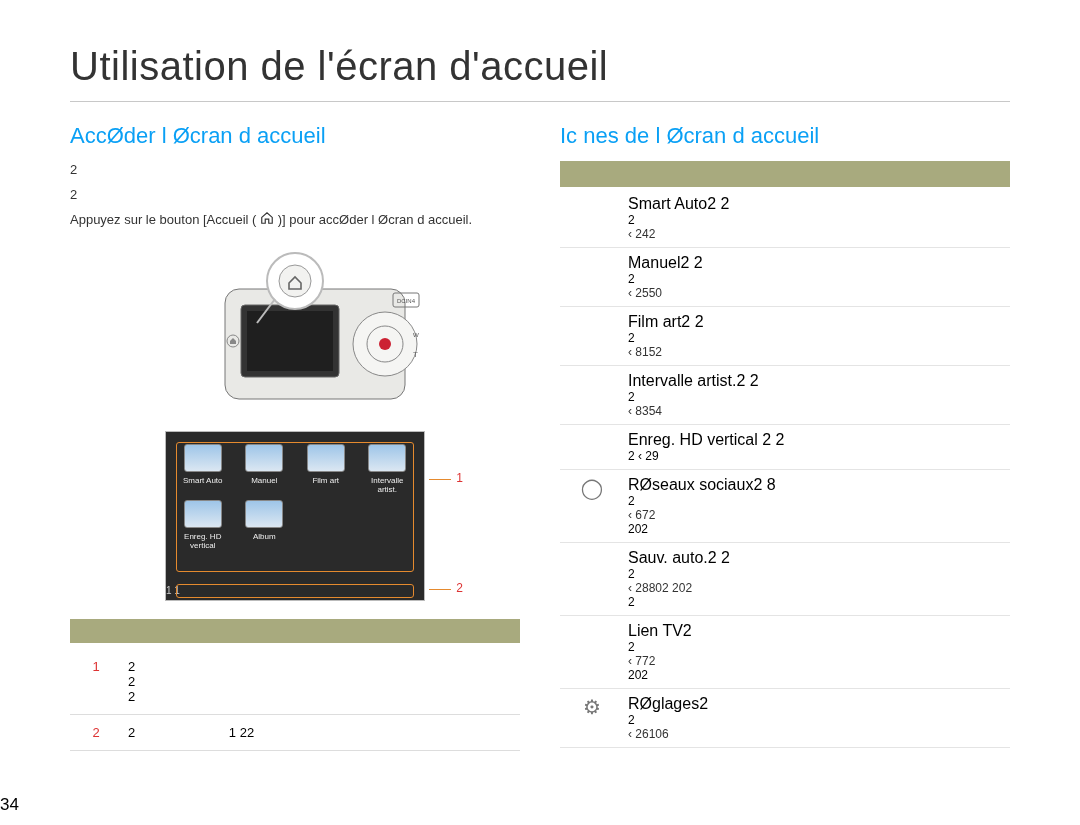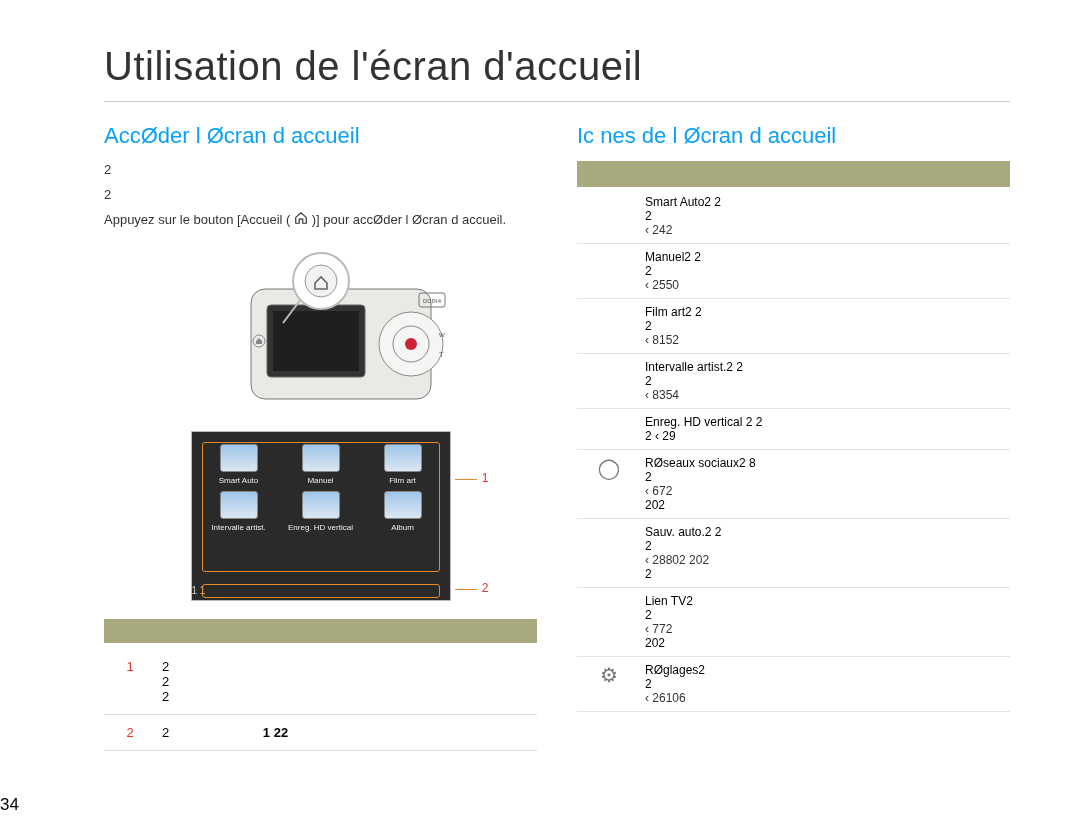--- a/index.html
+++ b/index.html
@@ -4,21 +4,21 @@
 <style>
   body {
     margin: 0;
     font-family: Arial, Helvetica, sans-serif;
     width: 1080px;
     height: 825px;
     background: #fff;
     position: relative;
   }
   .page {
-    padding: 44px 70px 10px 104px;
+    padding: 44px 70px 10px 70px;
   }
   h1.title {
     font-weight: 300;
     font-size: 40px;
     color: #333;
     margin: 0 0 8px 0;
     border-bottom: 1px solid #c8c8c8;
     padding-bottom: 12px;
     letter-spacing: .5px;
   }
@@ -52,21 +52,21 @@
     border: 1px solid #bbb;
     margin: 0 auto;
     background: #2a2a2a;
     padding: 12px;
     box-sizing: border-box;
     color: #eee;
     position: relative;
   }
   .ui-grid {
     display: grid;
-    grid-template-columns: repeat(3, 1fr);
+    grid-template-columns: repeat(4, 1fr);
     gap: 6px 12px;
     font-size: 8px;
     text-align: center;
   }
   .ui-thumb {
     width: 36px; height: 26px; background: linear-gradient(#9ec5e8,#dbe7f2);
     border-radius: 3px; margin: 0 auto 4px; border:1px solid #888;
   }
   .annot {
     position: absolute;
@@ -97,21 +97,21 @@
   }
   .icon-table {
     width: 100%;
     border-collapse: collapse;
     font-size: 12px;
   }
   .icon-table tr { border-bottom: 1px solid #e4e4e4; }
   .icon-table td { padding: 6px 4px; vertical-align: top; }
   .icon-col { width: 56px; text-align:center; color:#666; }
   .icon-col .icon { font-size: 20px; color:#777; }
-  .item-desc .title-sm { font-size: 12px; }
+  .item-desc .title-sm { font-size: 16px; }
   .item-desc .ref { font-size: 12px; color:#333; }
   .page-num {
     position:absolute; bottom:10px; left:0; right:0;
     text-align:left; font-size:17px; font-weight:normal;
   }
 </style>
 </head>
 <body>
 
 <div class="page">
@@ -187,21 +187,21 @@
           <td>
             <span>2</span><br>
             <span>2</span><br>
             <span>2</span>
           </td>
         </tr>
         <tr>
           <td class="num">2</td>
           <td>
             <span>2</span>
-            <span style="margin-left:90px;font-weight:bold;">1  22</span>
+            <span style="margin-left:90px;">1  22</span>
           </td>
         </tr>
       </tbody>
         </table>
     </div>
 
     <div class="col">
       <h2 class="section">Ic nes de l Øcran d accueil</h2>
       <div class="band-r"></div>
       <table class="icon-table">

